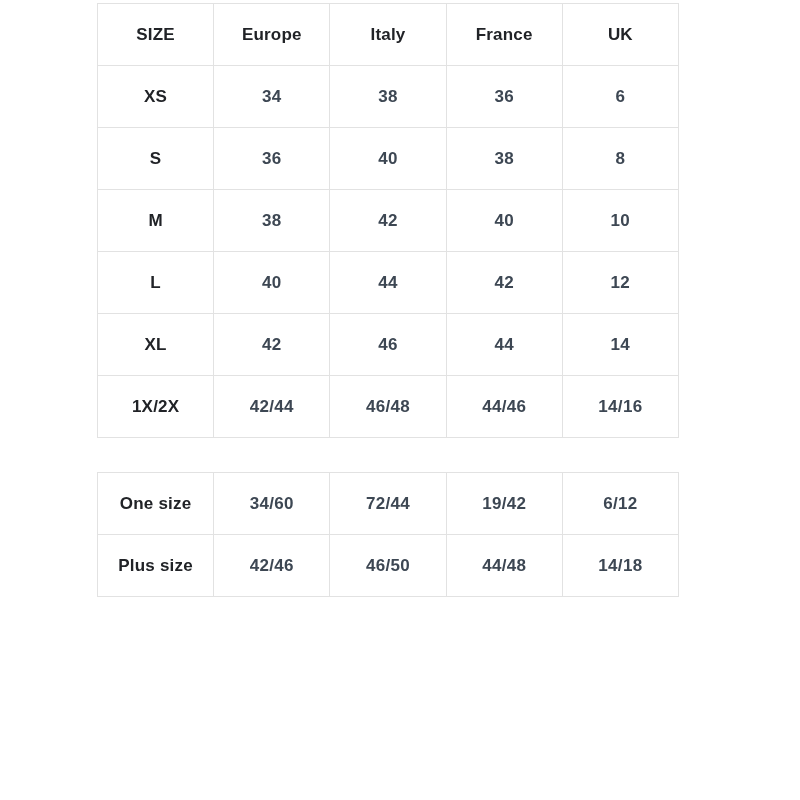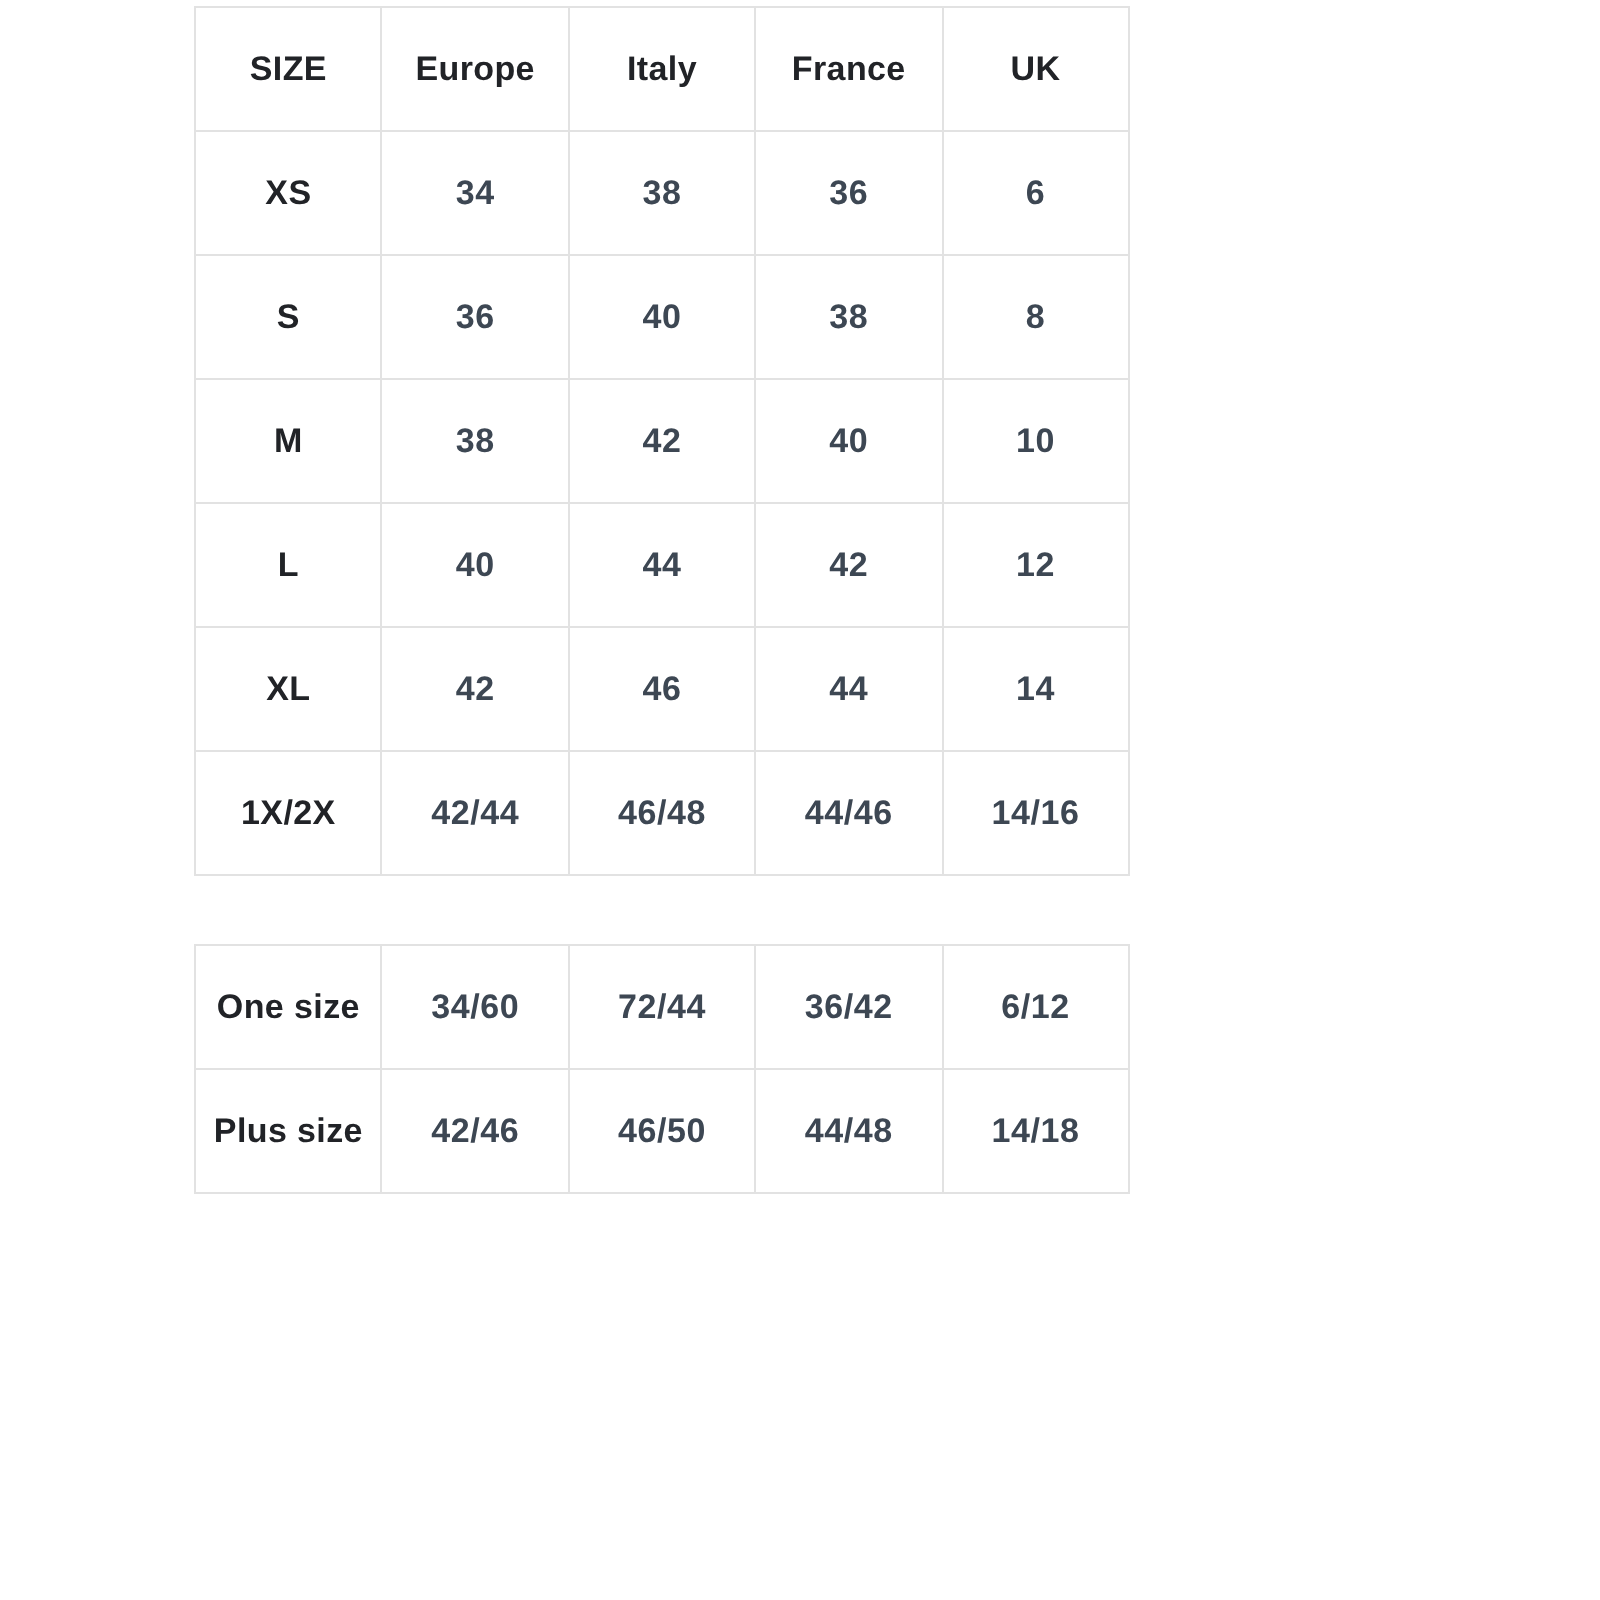--- a/index.html
+++ b/index.html
@@ -14,21 +14,21 @@
     background: var(--page-bg);
     font-family: "Liberation Sans", sans-serif;
     overflow:hidden;
   }
   .chart-wrap{
     padding: 3px 0 0 97px;
   }
   table{
     border-collapse: collapse;
     table-layout: fixed;
-    width: 468px;
+    width: 582px;
     background:#ffffff;
   }
   th, td{
     border: 1px solid var(--border);
     text-align: center;
     vertical-align: middle;
     height: 62px;
     font-size: 17px;
     overflow:hidden;
     white-space:nowrap;
@@ -107,21 +107,21 @@
   </table>
 
   <div class="gap"></div>
 
   <table>
     <tbody>
         <tr>
           <th>One size</th>
           <td>34/60</td>
           <td>72/44</td>
-          <td>36/42</td>
+          <td>19/42</td>
           <td>6/12</td>
         </tr>
         <tr>
           <th>Plus size</th>
           <td>42/46</td>
           <td>46/50</td>
           <td>44/48</td>
           <td>14/18</td>
         </tr>
       </tbody>

